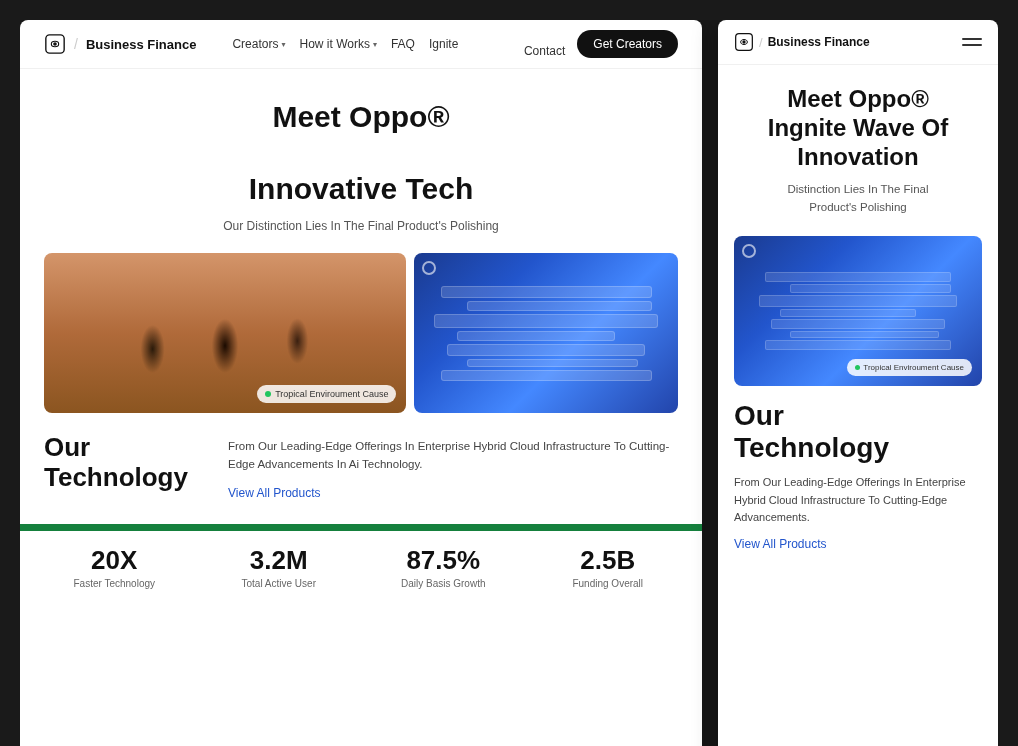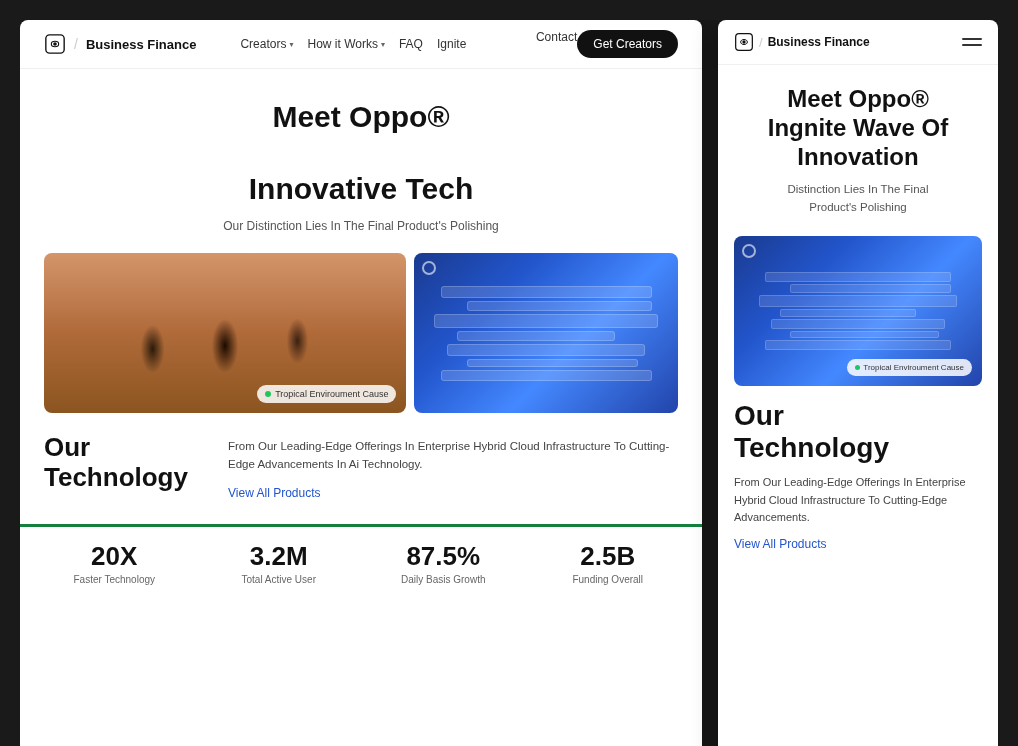--- a/index.html
+++ b/index.html
@@ -51,39 +51,39 @@
       margin: 0 2px;
     }
     .logo-text {
       font-size: 13px;
       font-weight: 600;
       color: #111;
     }
     .nav-links {
       display: flex;
       gap: 14px;
-      margin-left: 28px;
+      margin-left: 20px;
       flex: 1;
     }
     .nav-link {
       font-size: 12px;
       color: #333;
       text-decoration: none;
       display: flex;
       align-items: center;
       gap: 3px;
     }
     .nav-link .chevron {
       font-size: 8px;
       color: #666;
     }
     .nav-actions {
       display: flex;
-      align-items: flex-start;
-      gap: 0;
+      align-items: flex-end;
+      gap: 12px;
     }
     .nav-contact {
       font-size: 12px;
       color: #333;
     }
     .btn-get-started {
       background: #111;
       color: #fff;
       border: none;
       border-radius: 20px;
@@ -220,21 +220,21 @@
       font-size: 12px;
       color: #2255cc;
       text-decoration: none;
       margin-bottom: 4px;
     }
 
     
     .stats-desktop {
       display: flex;
       padding: 0 12px;
-      border-top: 3px solid #15803d;
+      border-top: 7px solid #15803d;
       padding-top: 14px;
       flex-shrink: 0;
     }
     .stat-item {
       flex: 1;
       text-align: center;
     }
     .stat-value {
       font-size: 26px;
       font-weight: 800;

